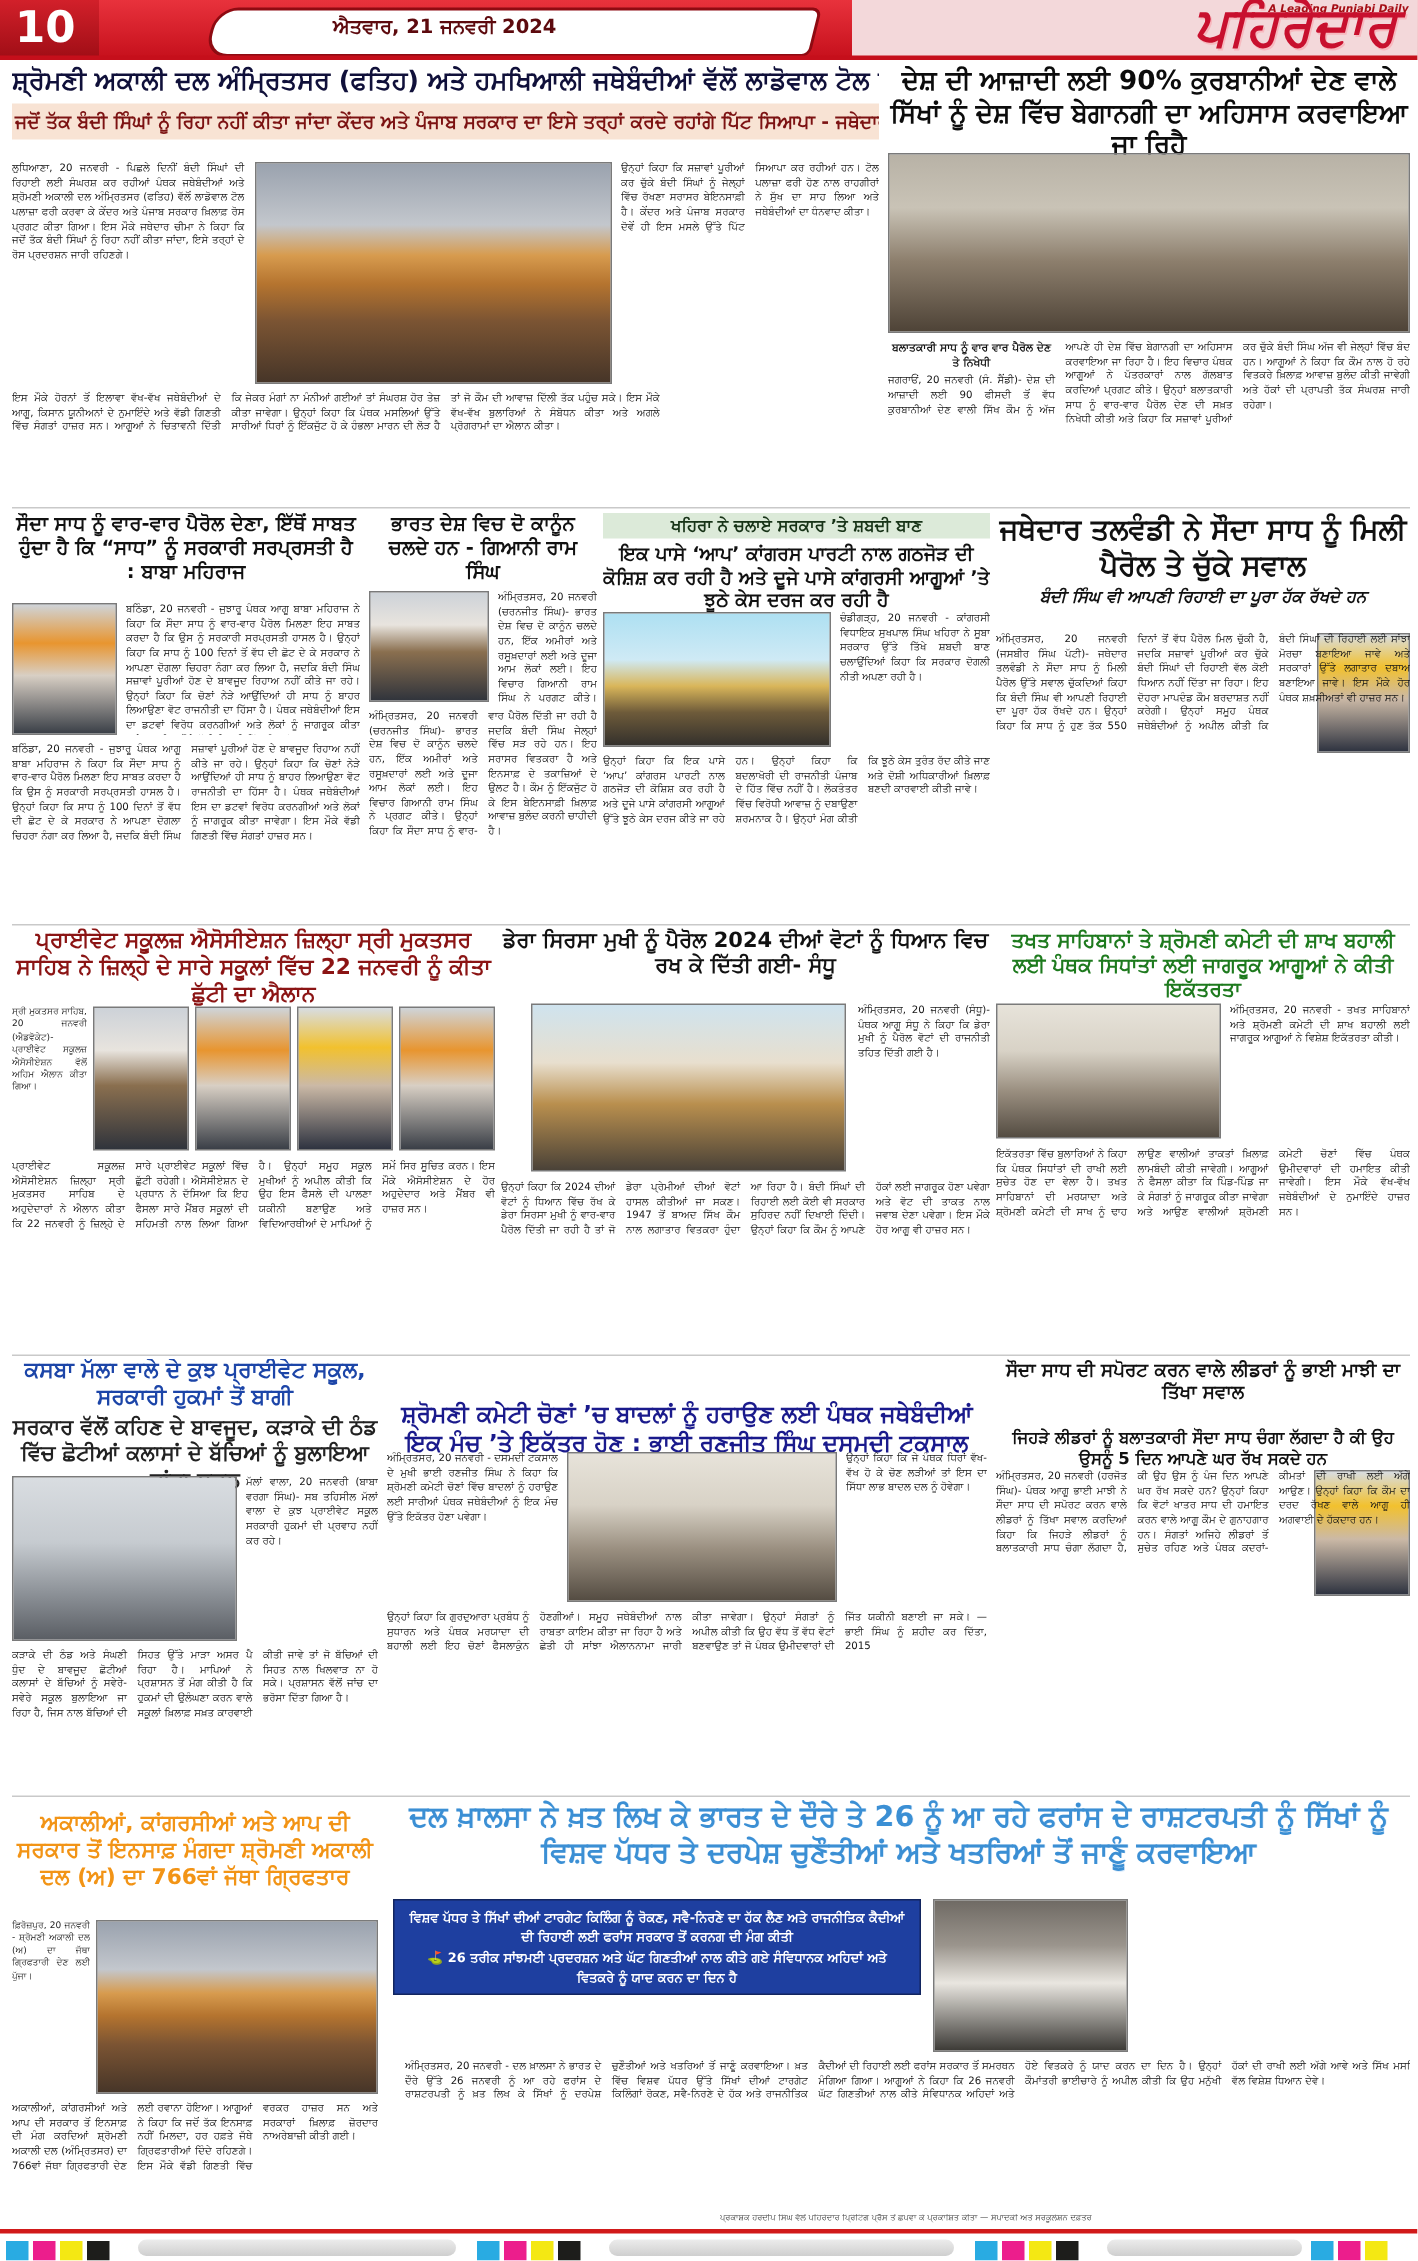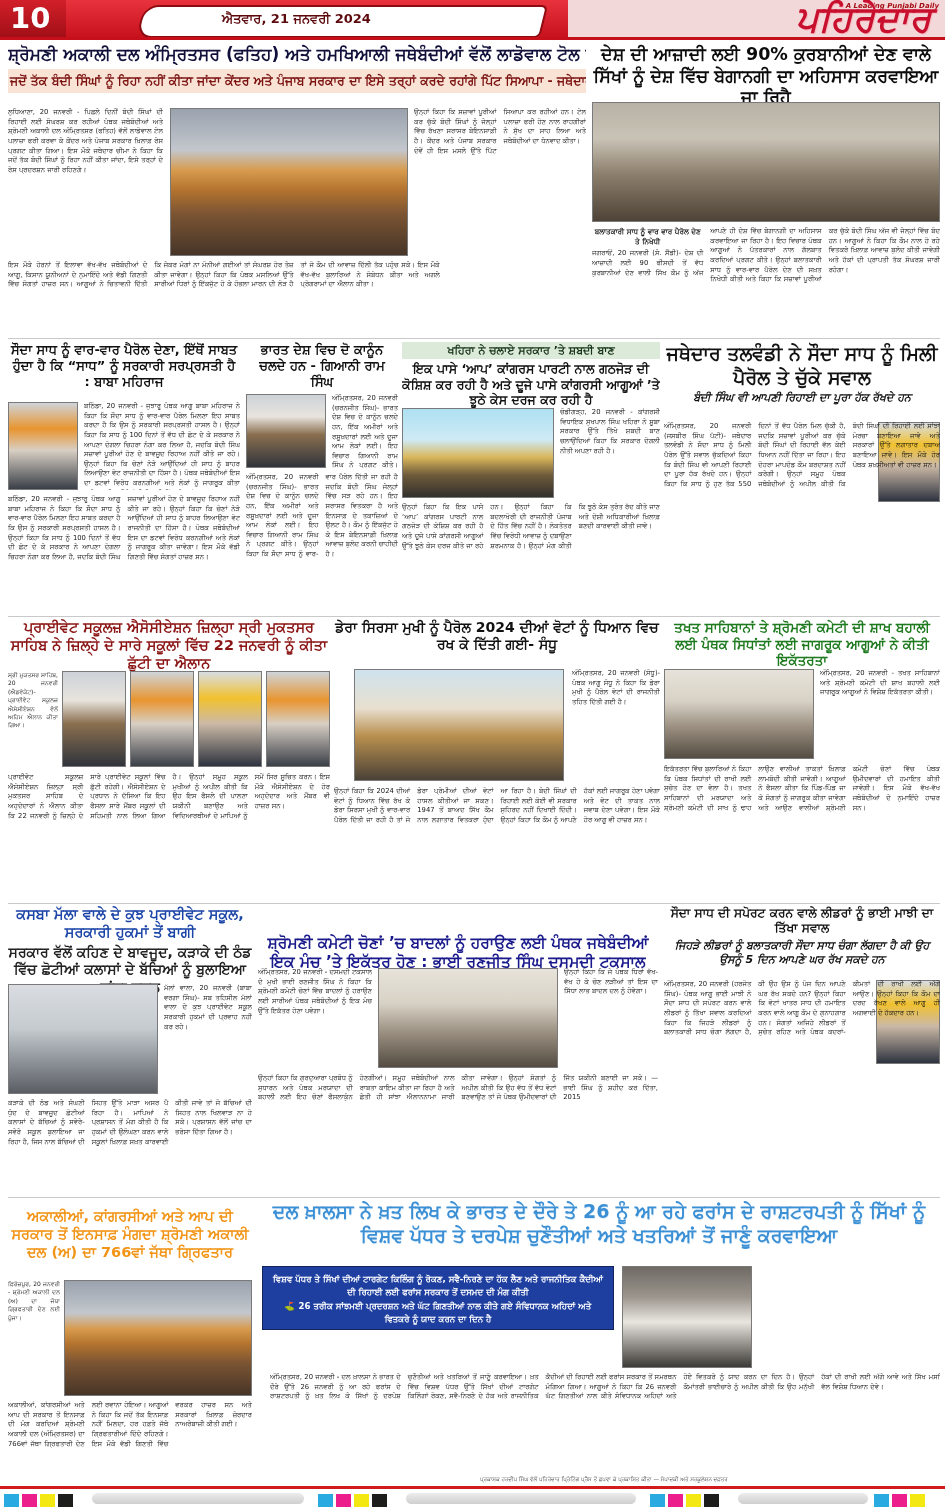--- a/index.html
+++ b/index.html
@@ -138,38 +138,38 @@
 <section class="art" style="left:258px;top:906px;width:400px;height:289px;">
   <div class="hl" style="font-size:15.5px;color:#1a1a8c;margin-top:28px;">ਸ਼੍ਰੋਮਣੀ ਕਮੇਟੀ ਚੋਣਾਂ ’ਚ ਬਾਦਲਾਂ ਨੂੰ ਹਰਾਉਣ ਲਈ ਪੰਥਕ ਜਥੇਬੰਦੀਆਂ ਇਕ ਮੰਚ ’ਤੇ ਇਕੱਤਰ ਹੋਣ : ਭਾਈ ਰਣਜੀਤ ਸਿੰਘ ਦਸਮਦੀ ਟਕਸਾਲ</div>
   <div class="photo ph-hall" style="left:120px;top:62px;width:180px;height:100px;"></div>
   <div class="body abs" style="left:0;top:62px;width:114px;height:100px;overflow:hidden;">ਅੰਮ੍ਰਿਤਸਰ, 20 ਜਨਵਰੀ - ਦਸਮਦੀ ਟਕਸਾਲ ਦੇ ਮੁਖੀ ਭਾਈ ਰਣਜੀਤ ਸਿੰਘ ਨੇ ਕਿਹਾ ਕਿ ਸ਼੍ਰੋਮਣੀ ਕਮੇਟੀ ਚੋਣਾਂ ਵਿੱਚ ਬਾਦਲਾਂ ਨੂੰ ਹਰਾਉਣ ਲਈ ਸਾਰੀਆਂ ਪੰਥਕ ਜਥੇਬੰਦੀਆਂ ਨੂੰ ਇਕ ਮੰਚ ਉੱਤੇ ਇਕੱਤਰ ਹੋਣਾ ਪਵੇਗਾ।</div>
   <div class="body abs" style="left:306px;top:62px;width:94px;height:100px;overflow:hidden;">ਉਨ੍ਹਾਂ ਕਿਹਾ ਕਿ ਜੇ ਪੰਥਕ ਧਿਰਾਂ ਵੱਖ-ਵੱਖ ਹੋ ਕੇ ਚੋਣ ਲੜੀਆਂ ਤਾਂ ਇਸ ਦਾ ਸਿੱਧਾ ਲਾਭ ਬਾਦਲ ਦਲ ਨੂੰ ਹੋਵੇਗਾ।</div>
   <div class="body cols c4 abs" style="left:0;top:168px;width:400px;height:120px;overflow:hidden;">ਉਨ੍ਹਾਂ ਕਿਹਾ ਕਿ ਗੁਰਦੁਆਰਾ ਪ੍ਰਬੰਧ ਨੂੰ ਸੁਧਾਰਨ ਅਤੇ ਪੰਥਕ ਮਰਯਾਦਾ ਦੀ ਬਹਾਲੀ ਲਈ ਇਹ ਚੋਣਾਂ ਫੈਸਲਾਕੁੰਨ ਹੋਣਗੀਆਂ। ਸਮੂਹ ਜਥੇਬੰਦੀਆਂ ਨਾਲ ਰਾਬਤਾ ਕਾਇਮ ਕੀਤਾ ਜਾ ਰਿਹਾ ਹੈ ਅਤੇ ਛੇਤੀ ਹੀ ਸਾਂਝਾ ਐਲਾਨਨਾਮਾ ਜਾਰੀ ਕੀਤਾ ਜਾਵੇਗਾ। ਉਨ੍ਹਾਂ ਸੰਗਤਾਂ ਨੂੰ ਅਪੀਲ ਕੀਤੀ ਕਿ ਉਹ ਵੱਧ ਤੋਂ ਵੱਧ ਵੋਟਾਂ ਬਣਵਾਉਣ ਤਾਂ ਜੋ ਪੰਥਕ ਉਮੀਦਵਾਰਾਂ ਦੀ ਜਿੱਤ ਯਕੀਨੀ ਬਣਾਈ ਜਾ ਸਕੇ। — ਭਾਈ ਸਿੰਘ ਨੂੰ ਸ਼ਹੀਦ ਕਰ ਦਿੱਤਾ, 2015</div>
 </section>
 
 <section class="art" style="left:664px;top:906px;width:276px;height:289px;">
   <div class="hl" style="font-size:12.2px;">ਸੌਦਾ ਸਾਧ ਦੀ ਸਪੋਰਟ ਕਰਨ ਵਾਲੇ ਲੀਡਰਾਂ ਨੂੰ ਭਾਈ ਮਾਝੀ ਦਾ ਤਿੱਖਾ ਸਵਾਲ</div>
-  <div class="hl" style="font-size:11px;margin-top:3px;font-style:italic;">ਜਿਹੜੇ ਲੀਡਰਾਂ ਨੂੰ ਬਲਾਤਕਾਰੀ ਸੌਦਾ ਸਾਧ ਚੰਗਾ ਲੱਗਦਾ ਹੈ ਕੀ ਉਹ ਉਸਨੂੰ 5 ਦਿਨ ਆਪਣੇ ਘਰ ਰੱਖ ਸਕਦੇ ਹਨ</div>
+  <div class="hl" style="font-size:11px;margin-top:16px;">ਜਿਹੜੇ ਲੀਡਰਾਂ ਨੂੰ ਬਲਾਤਕਾਰੀ ਸੌਦਾ ਸਾਧ ਚੰਗਾ ਲੱਗਦਾ ਹੈ ਕੀ ਉਹ ਉਸਨੂੰ 5 ਦਿਨ ਆਪਣੇ ਘਰ ਰੱਖ ਸਕਦੇ ਹਨ</div>
   <div class="photo ph-port2" style="right:0;top:74px;width:64px;height:84px;"></div>
   <div class="body cols c3 abs" style="left:0;top:74px;width:276px;height:212px;overflow:hidden;">ਅੰਮ੍ਰਿਤਸਰ, 20 ਜਨਵਰੀ (ਹਰਜੋਤ ਸਿੰਘ)- ਪੰਥਕ ਆਗੂ ਭਾਈ ਮਾਝੀ ਨੇ ਸੌਦਾ ਸਾਧ ਦੀ ਸਪੋਰਟ ਕਰਨ ਵਾਲੇ ਲੀਡਰਾਂ ਨੂੰ ਤਿੱਖਾ ਸਵਾਲ ਕਰਦਿਆਂ ਕਿਹਾ ਕਿ ਜਿਹੜੇ ਲੀਡਰਾਂ ਨੂੰ ਬਲਾਤਕਾਰੀ ਸਾਧ ਚੰਗਾ ਲੱਗਦਾ ਹੈ, ਕੀ ਉਹ ਉਸ ਨੂੰ ਪੰਜ ਦਿਨ ਆਪਣੇ ਘਰ ਰੱਖ ਸਕਦੇ ਹਨ? ਉਨ੍ਹਾਂ ਕਿਹਾ ਕਿ ਵੋਟਾਂ ਖਾਤਰ ਸਾਧ ਦੀ ਹਮਾਇਤ ਕਰਨ ਵਾਲੇ ਆਗੂ ਕੌਮ ਦੇ ਗੁਨਾਹਗਾਰ ਹਨ। ਸੰਗਤਾਂ ਅਜਿਹੇ ਲੀਡਰਾਂ ਤੋਂ ਸੁਚੇਤ ਰਹਿਣ ਅਤੇ ਪੰਥਕ ਕਦਰਾਂ-ਕੀਮਤਾਂ ਦੀ ਰਾਖੀ ਲਈ ਅੱਗੇ ਆਉਣ। ਉਨ੍ਹਾਂ ਕਿਹਾ ਕਿ ਕੌਮ ਦਾ ਦਰਦ ਰੱਖਣ ਵਾਲੇ ਆਗੂ ਹੀ ਅਗਵਾਈ ਦੇ ਹੱਕਦਾਰ ਹਨ।</div>
 </section>
 
 <div class="divider" style="left:8px;top:1197px;width:932px;height:1px;"></div>
 
 <section class="art" style="left:8px;top:1200px;width:244px;height:283px;">
   <div class="hl" style="font-size:14.5px;color:#f29416;margin-top:8px;">ਅਕਾਲੀਆਂ, ਕਾਂਗਰਸੀਆਂ ਅਤੇ ਆਪ ਦੀ ਸਰਕਾਰ ਤੋਂ ਇਨਸਾਫ਼ ਮੰਗਦਾ ਸ਼੍ਰੋਮਣੀ ਅਕਾਲੀ ਦਲ (ਅ) ਦਾ 766ਵਾਂ ਜੱਥਾ ਗ੍ਰਿਫਤਾਰ</div>
   <div class="mini abs" style="left:0;top:80px;width:52px;height:116px;overflow:hidden;">ਫ਼ਿਰੋਜ਼ਪੁਰ, 20 ਜਨਵਰੀ - ਸ਼੍ਰੋਮਣੀ ਅਕਾਲੀ ਦਲ (ਅ) ਦਾ ਜੱਥਾ ਗ੍ਰਿਫਤਾਰੀ ਦੇਣ ਲਈ ਪੁੱਜਾ।</div>
   <div class="photo ph-crowd" style="left:56px;top:80px;width:188px;height:116px;"></div>
   <div class="body cols c3 abs" style="left:0;top:201px;width:244px;height:82px;overflow:hidden;">ਅਕਾਲੀਆਂ, ਕਾਂਗਰਸੀਆਂ ਅਤੇ ਆਪ ਦੀ ਸਰਕਾਰ ਤੋਂ ਇਨਸਾਫ਼ ਦੀ ਮੰਗ ਕਰਦਿਆਂ ਸ਼੍ਰੋਮਣੀ ਅਕਾਲੀ ਦਲ (ਅੰਮ੍ਰਿਤਸਰ) ਦਾ 766ਵਾਂ ਜੱਥਾ ਗ੍ਰਿਫਤਾਰੀ ਦੇਣ ਲਈ ਰਵਾਨਾ ਹੋਇਆ। ਆਗੂਆਂ ਨੇ ਕਿਹਾ ਕਿ ਜਦੋਂ ਤੱਕ ਇਨਸਾਫ਼ ਨਹੀਂ ਮਿਲਦਾ, ਹਰ ਹਫ਼ਤੇ ਜੱਥੇ ਗ੍ਰਿਫਤਾਰੀਆਂ ਦਿੰਦੇ ਰਹਿਣਗੇ। ਇਸ ਮੌਕੇ ਵੱਡੀ ਗਿਣਤੀ ਵਿੱਚ ਵਰਕਰ ਹਾਜ਼ਰ ਸਨ ਅਤੇ ਸਰਕਾਰਾਂ ਖ਼ਿਲਾਫ਼ ਜ਼ੋਰਦਾਰ ਨਾਅਰੇਬਾਜ਼ੀ ਕੀਤੀ ਗਈ।</div>
 </section>
 
 <section class="art" style="left:258px;top:1200px;width:682px;height:283px;">
   <div class="hl" style="font-size:19px;color:#3b8fd4;text-shadow:0.5px 0.5px 0 #dfeefc;">ਦਲ ਖ਼ਾਲਸਾ ਨੇ ਖ਼ਤ ਲਿਖ ਕੇ ਭਾਰਤ ਦੇ ਦੌਰੇ ਤੇ 26 ਨੂੰ ਆ ਰਹੇ ਫਰਾਂਸ ਦੇ ਰਾਸ਼ਟਰਪਤੀ ਨੂੰ ਸਿੱਖਾਂ ਨੂੰ ਵਿਸ਼ਵ ਪੱਧਰ ਤੇ ਦਰਪੇਸ਼ ਚੁਣੌਤੀਆਂ ਅਤੇ ਖਤਰਿਆਂ ਤੋਂ ਜਾਣੂੰ ਕਰਵਾਇਆ</div>
   <div class="bluebox abs" style="left:4px;top:66px;width:352px;height:64px;overflow:hidden;">
-    <div>ਵਿਸ਼ਵ ਪੱਧਰ ਤੇ ਸਿੱਖਾਂ ਦੀਆਂ ਟਾਰਗੇਟ ਕਿਲਿੰਗ ਨੂੰ ਰੋਕਣ, ਸਵੈ-ਨਿਰਣੇ ਦਾ ਹੱਕ ਲੈਣ ਅਤੇ ਰਾਜਨੀਤਿਕ ਕੈਦੀਆਂ ਦੀ ਰਿਹਾਈ ਲਈ ਫਰਾਂਸ ਸਰਕਾਰ ਤੋਂ ਦਸਮਦ ਦੀ ਮੰਗ ਕੀਤੀ</div>
+    <div>ਵਿਸ਼ਵ ਪੱਧਰ ਤੇ ਸਿੱਖਾਂ ਦੀਆਂ ਟਾਰਗੇਟ ਕਿਲਿੰਗ ਨੂੰ ਰੋਕਣ, ਸਵੈ-ਨਿਰਣੇ ਦਾ ਹੱਕ ਲੈਣ ਅਤੇ ਰਾਜਨੀਤਿਕ ਕੈਦੀਆਂ ਦੀ ਰਿਹਾਈ ਲਈ ਫਰਾਂਸ ਸਰਕਾਰ ਤੋਂ ਕਰਨਗ ਦੀ ਮੰਗ ਕੀਤੀ</div>
     <div style="margin-top:1px;">⛳ 26 ਤਰੀਕ ਸਾਂਝਮਈ ਪ੍ਰਦਰਸ਼ਨ ਅਤੇ ਘੱਟ ਗਿਣਤੀਆਂ ਨਾਲ ਕੀਤੇ ਗਏ ਸੰਵਿਧਾਨਕ ਅਹਿਦਾਂ ਅਤੇ ਵਿਤਕਰੇ ਨੂੰ ਯਾਦ ਕਰਨ ਦਾ ਦਿਨ ਹੈ</div>
   </div>
   <div class="photo ph-letter" style="left:364px;top:66px;width:130px;height:102px;"></div>
   <div class="body cols c5 abs" style="left:0;top:173px;width:682px;height:110px;overflow:hidden;">ਅੰਮ੍ਰਿਤਸਰ, 20 ਜਨਵਰੀ - ਦਲ ਖ਼ਾਲਸਾ ਨੇ ਭਾਰਤ ਦੇ ਦੌਰੇ ਉੱਤੇ 26 ਜਨਵਰੀ ਨੂੰ ਆ ਰਹੇ ਫਰਾਂਸ ਦੇ ਰਾਸ਼ਟਰਪਤੀ ਨੂੰ ਖ਼ਤ ਲਿਖ ਕੇ ਸਿੱਖਾਂ ਨੂੰ ਦਰਪੇਸ਼ ਚੁਣੌਤੀਆਂ ਅਤੇ ਖਤਰਿਆਂ ਤੋਂ ਜਾਣੂੰ ਕਰਵਾਇਆ। ਖ਼ਤ ਵਿੱਚ ਵਿਸ਼ਵ ਪੱਧਰ ਉੱਤੇ ਸਿੱਖਾਂ ਦੀਆਂ ਟਾਰਗੇਟ ਕਿਲਿੰਗਾਂ ਰੋਕਣ, ਸਵੈ-ਨਿਰਣੇ ਦੇ ਹੱਕ ਅਤੇ ਰਾਜਨੀਤਿਕ ਕੈਦੀਆਂ ਦੀ ਰਿਹਾਈ ਲਈ ਫਰਾਂਸ ਸਰਕਾਰ ਤੋਂ ਸਮਰਥਨ ਮੰਗਿਆ ਗਿਆ। ਆਗੂਆਂ ਨੇ ਕਿਹਾ ਕਿ 26 ਜਨਵਰੀ ਘੱਟ ਗਿਣਤੀਆਂ ਨਾਲ ਕੀਤੇ ਸੰਵਿਧਾਨਕ ਅਹਿਦਾਂ ਅਤੇ ਹੋਏ ਵਿਤਕਰੇ ਨੂੰ ਯਾਦ ਕਰਨ ਦਾ ਦਿਨ ਹੈ। ਉਨ੍ਹਾਂ ਕੌਮਾਂਤਰੀ ਭਾਈਚਾਰੇ ਨੂੰ ਅਪੀਲ ਕੀਤੀ ਕਿ ਉਹ ਮਨੁੱਖੀ ਹੱਕਾਂ ਦੀ ਰਾਖੀ ਲਈ ਅੱਗੇ ਆਵੇ ਅਤੇ ਸਿੱਖ ਮਸਲਿਆਂ ਵੱਲ ਵਿਸ਼ੇਸ਼ ਧਿਆਨ ਦੇਵੇ।</div>
 </section>
 
 <footer class="abs" style="left:0;top:1474px;width:945px;height:33px;">
   <div style="position:absolute;left:480px;top:2px;font-size:5.5px;color:#444;white-space:nowrap;overflow:hidden;width:460px;">ਪ੍ਰਕਾਸ਼ਕ ਹਰਦੀਪ ਸਿੰਘ ਵੱਲੋਂ ਪਹਿਰੇਦਾਰ ਪ੍ਰਿੰਟਿੰਗ ਪ੍ਰੈੱਸ ਤੋਂ ਛਪਵਾ ਕੇ ਪ੍ਰਕਾਸ਼ਿਤ ਕੀਤਾ — ਸੰਪਾਦਕੀ ਅਤੇ ਸਰਕੂਲੇਸ਼ਨ ਦਫ਼ਤਰ</div>
   <div class="abs" style="left:0;top:12px;width:945px;height:3px;background:#d11a1a;"></div>
   <div class="abs" style="left:0;top:17px;width:945px;height:16px;">

